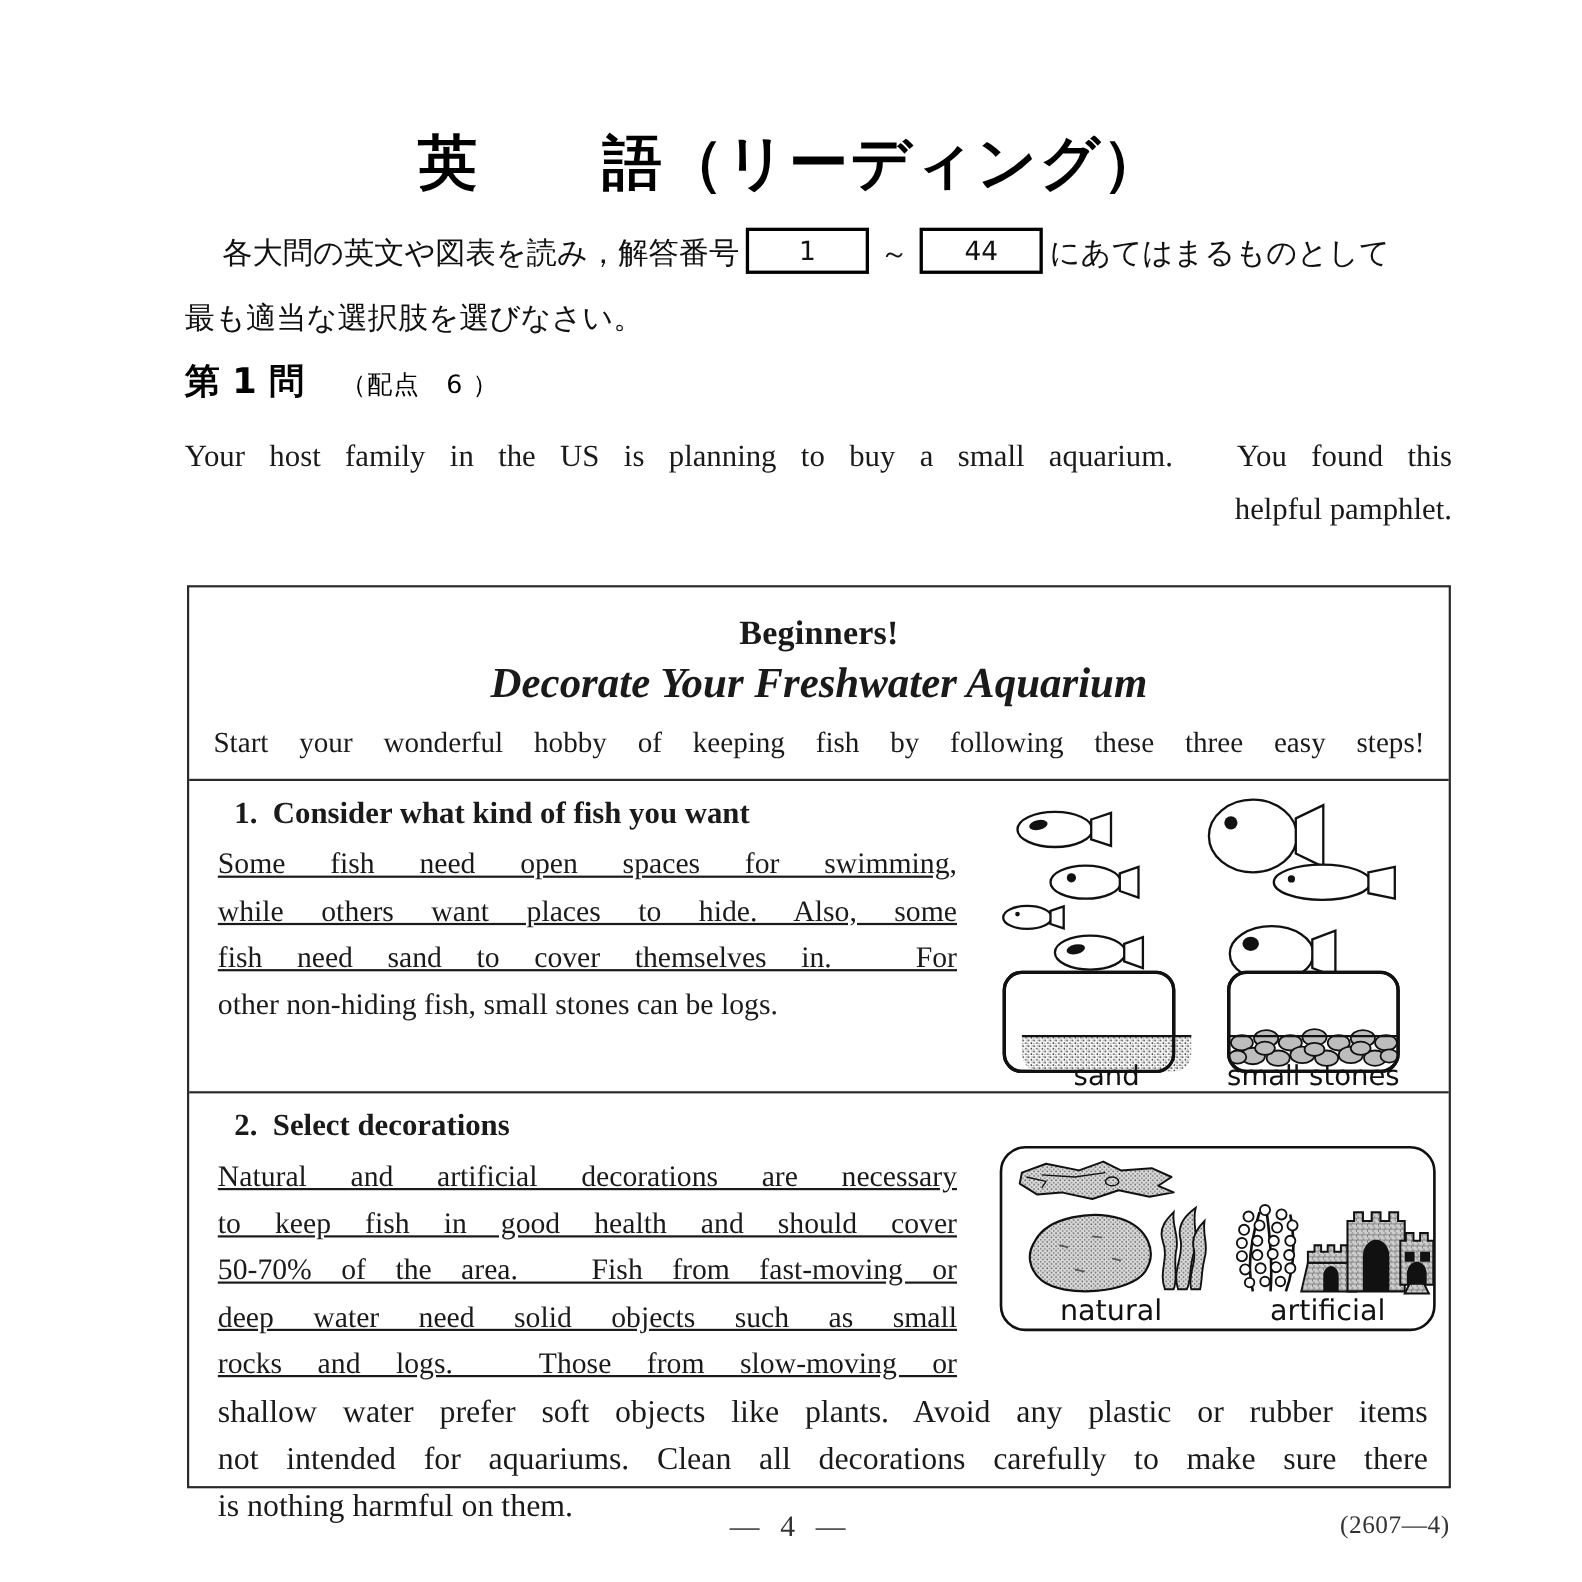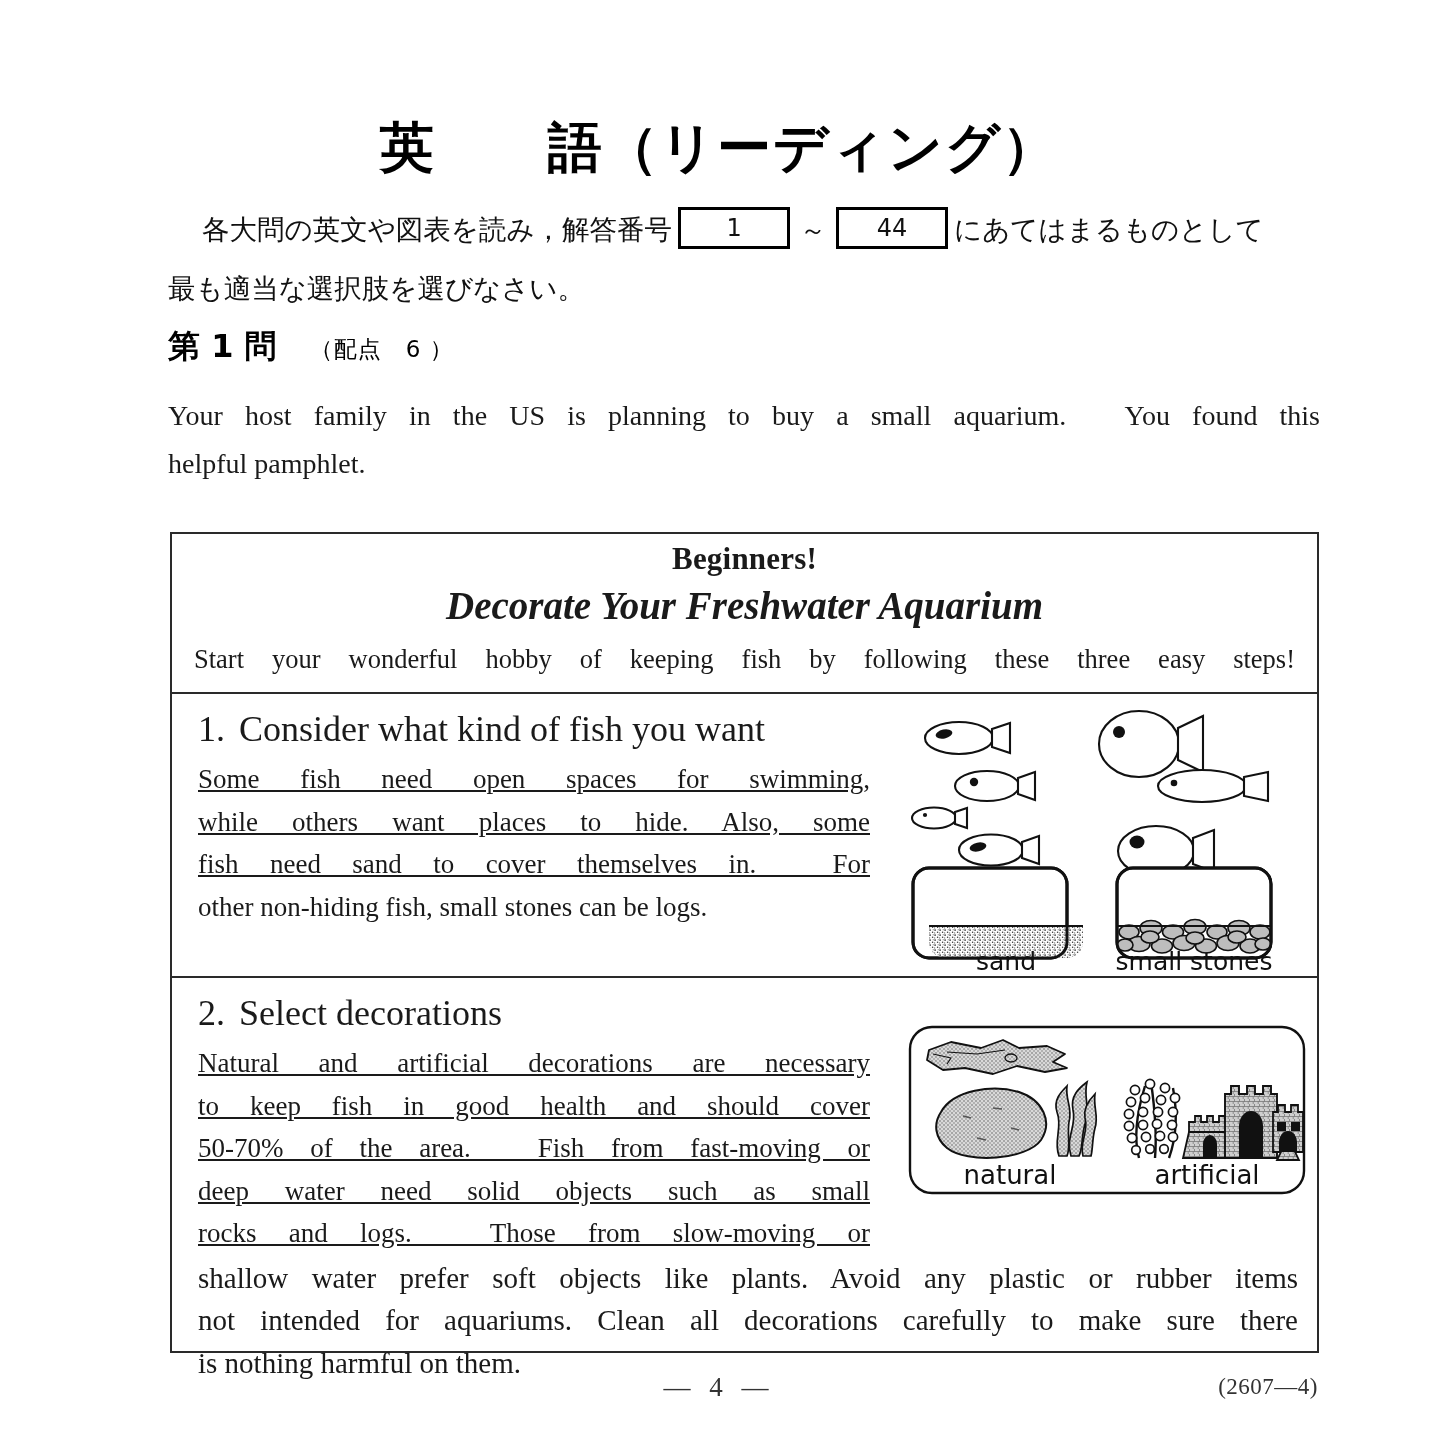--- a/index.html
+++ b/index.html
@@ -75,35 +75,35 @@
 
   
   .lead {
     position: absolute;
     left: 168px; top: 392px;
     width: 1152px;
     font-size: 28px;
     line-height: 48px;
   }
   .lead .jline { display: block; text-align: justify; text-align-last: justify; white-space: nowrap; }
-  .lead .last  { display: block; text-align: left; }
+  .lead .last  { display: block; text-align: right; }
 
   
   .pamphlet {
     position: absolute;
     left: 170px; top: 532px;
     width: 1149px;
     height: 821px;
     border: 2.5px solid #2a2a2a;
     box-sizing: border-box;
     background: #fff;
   }
   .ph-head {
     border-bottom: 2.5px solid #2a2a2a;
-    padding: 4px 0 10px 0;
+    padding: 20px 0 10px 0;
   }
   .ph-title1 {
     text-align: center;
     font-weight: 700;
     font-size: 31px;
     letter-spacing: .2px;
     line-height: 42px;
   }
   .ph-title2 {
     text-align: center;
@@ -124,24 +124,25 @@
 
   
   .step {
     position: relative;
     box-sizing: border-box;
   }
   .step-1 { height: 284px; border-bottom: 2.5px solid #2a2a2a; }
   .step-2 { height: 386px; }
 
   .step-head {
-    font-weight: 400;
-    font-size: 36px;
+    font-weight: 700;
+    font-size: 28px;
     padding: 14px 0 0 26px;
     white-space: nowrap;
+    margin-left: 15px;
   }
   .step-head .idx { margin-right: 14px; }
 
   .step-body {
     font-size: 27px;
     line-height: 42.5px;
     padding: 8px 0 0 26px;
     width: 672px;
   }
   .step-body .jline { display: block; text-align: justify; text-align-last: justify; white-space: nowrap; text-decoration: underline; }

